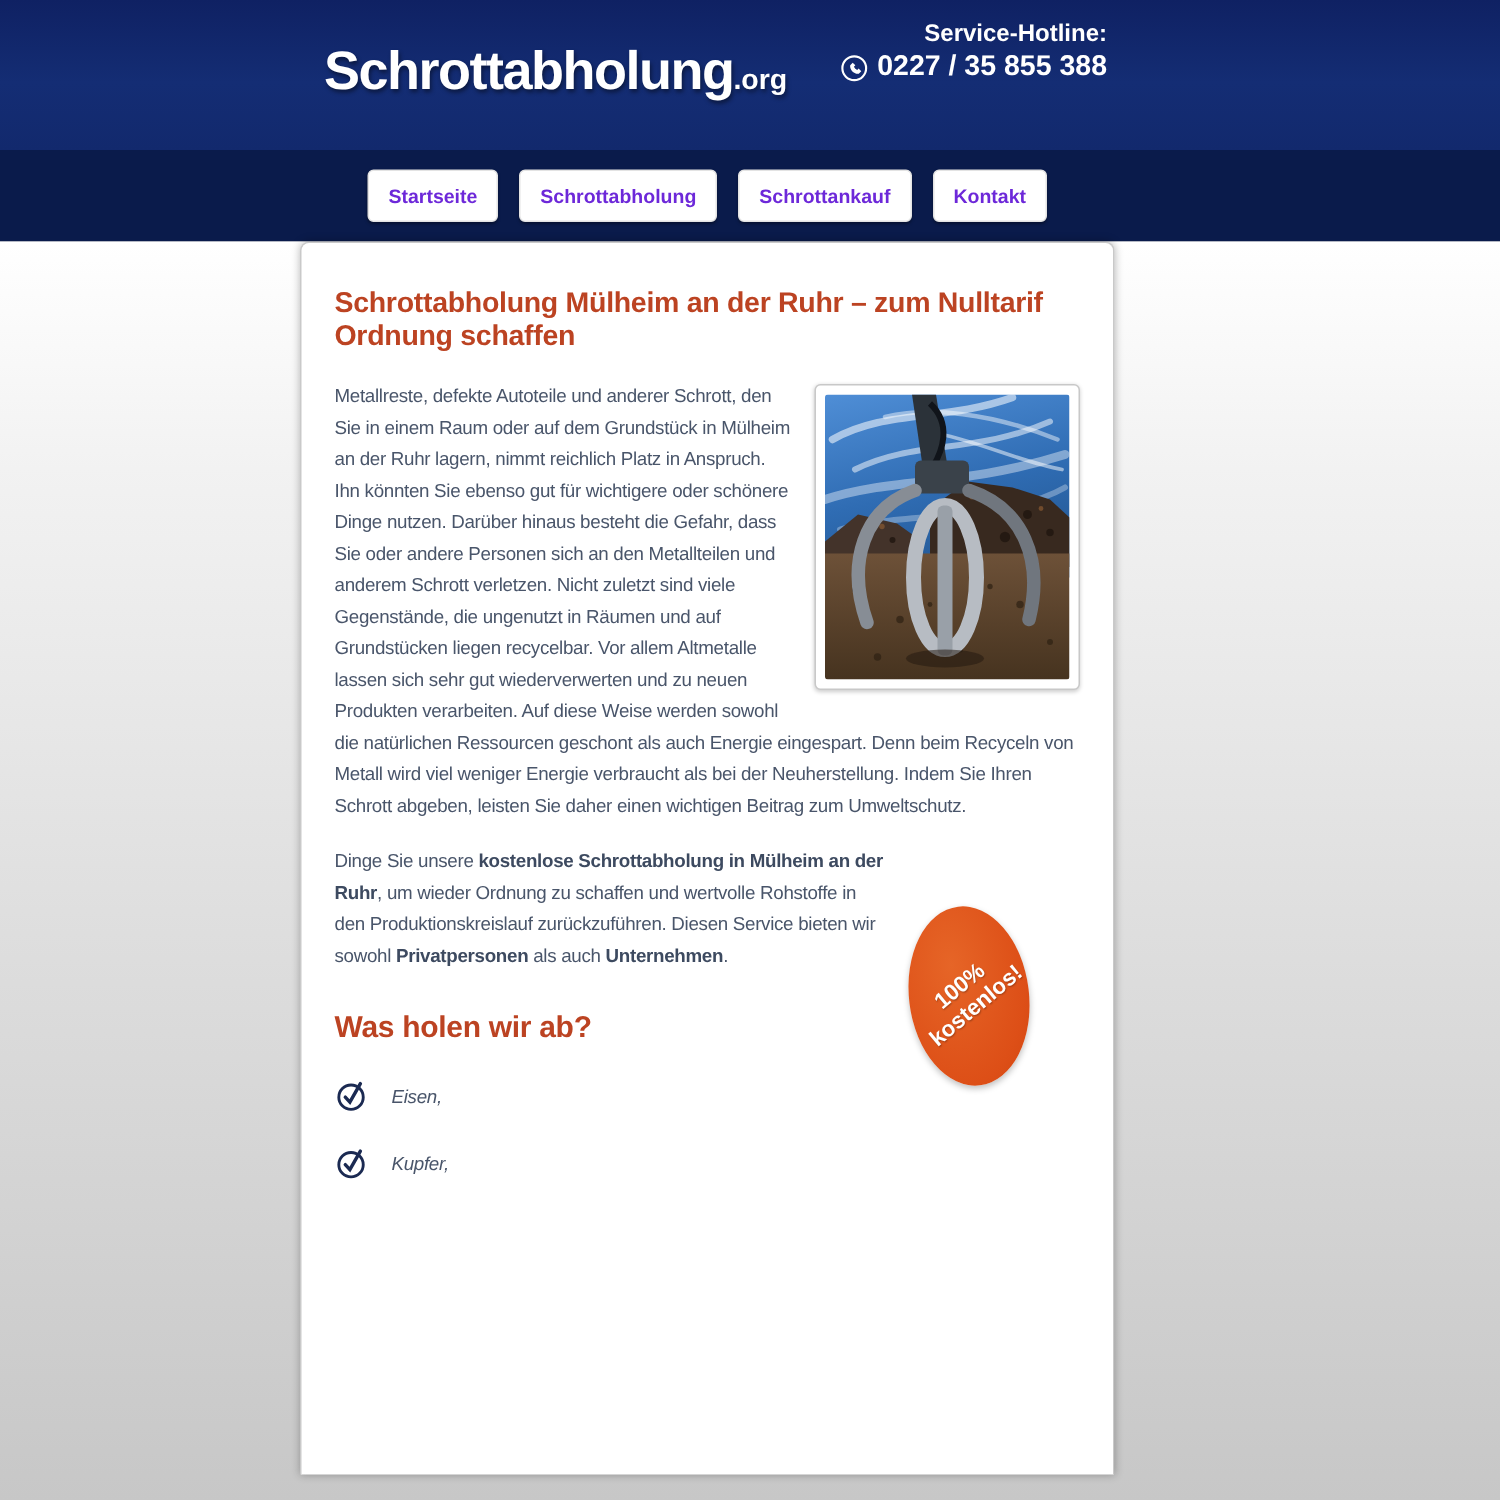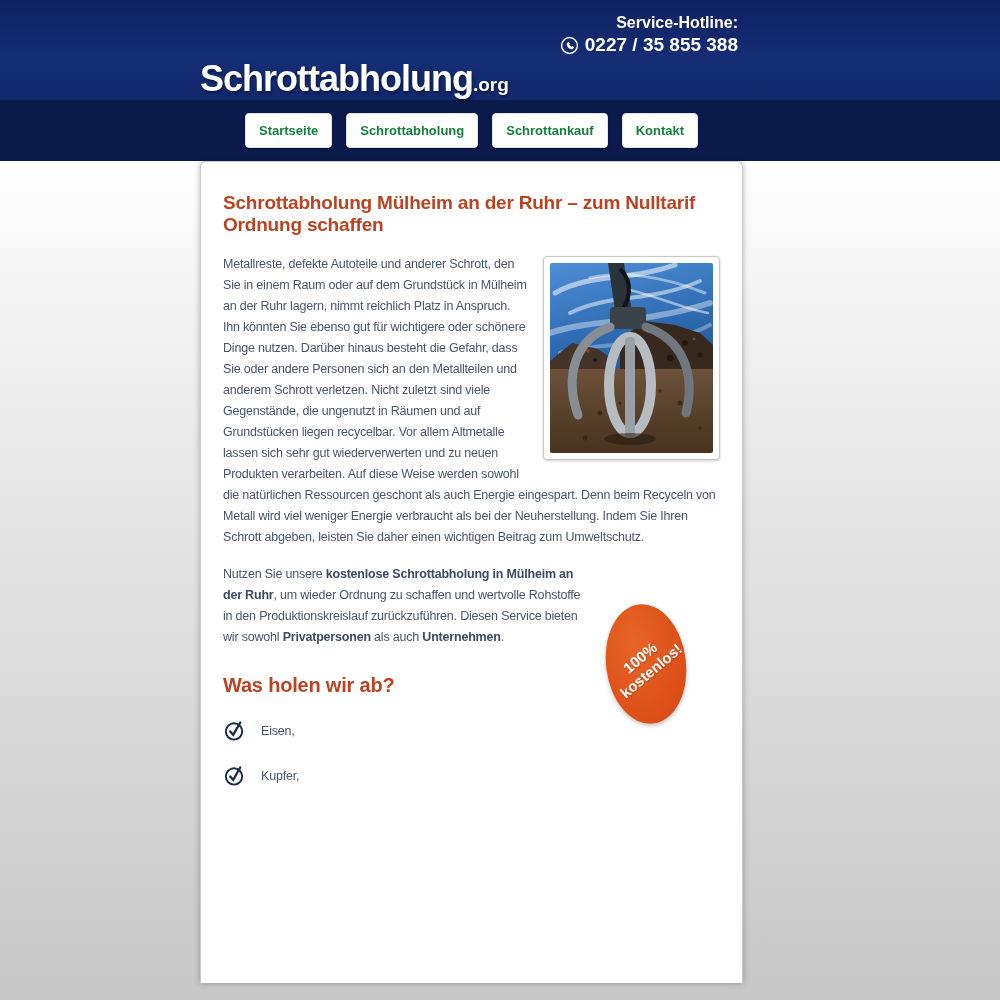--- a/index.html
+++ b/index.html
@@ -3,33 +3,33 @@
 <meta charset="utf-8">
 <style>
   * { margin:0; padding:0; box-sizing:border-box; }
   html,body { width:1000px; height:1000px; overflow:hidden;
     font-family:"Liberation Sans", sans-serif; }
   body { background:#c7c7c7; }
 
   
   .topbar { height:100px; background:linear-gradient(180deg,#0f2163 0%,#142d74 55%,#12296d 100%);
     position:relative; }
-  .logo { position:absolute; left:200px; top:26px; color:#fff; cursor:pointer;
-    text-shadow:1px 2px 3px rgba(0,0,0,.45); letter-spacing:-1px;margin-top:32px; }
+  .logo { position:absolute; left:216px; top:26px; color:#fff; cursor:pointer;
+    text-shadow:1px 2px 3px rgba(0,0,0,.45); letter-spacing:-1px; }
   .logo .main { font-size:36px; font-weight:600; }
   .logo .tld  { font-size:19px; font-weight:600; letter-spacing:0; }
   .hotline { position:absolute; right:262px; top:12px; text-align:right; color:#fff; }
   .hotline .label { font-size:16px; font-weight:bold; line-height:22px; }
   .hotline .phone { font-size:19px; font-weight:bold; display:flex; align-items:center; gap:6px; justify-content:flex-end; }
   .hotline svg { display:block; }
 
   
   .navbar { height:61px; background:#0a1b4b; display:flex; align-items:center; }
   .nav-inner { margin-left:200px; width:543px; display:flex; justify-content:center; gap:14px; }
-  .nav-btn { background:#fff; color:#15803d; font-size:13px; font-weight:bold;
+  .nav-btn { background:#fff; color:#6d28d9; font-size:13px; font-weight:bold;
     padding:9px 13px; border-radius:4px; border:1px solid #e3e3e3;
     box-shadow:0 1px 2px rgba(0,0,0,.35); cursor:pointer; white-space:nowrap; }
 
   
   .page-bg { height:839px; background:linear-gradient(180deg,#ffffff 0%,#f2f2f2 18%,#dedede 55%,#c7c7c7 100%);
     }
   .card { margin-left:200px; width:543px; height:822px; background:#fff;
     border:1px solid #c9c9c9; border-bottom:none; border-radius:6px 6px 0 0;
     box-shadow:0 0 6px rgba(0,0,0,.28); padding:16px 22px 0 22px; overflow:hidden; }
 
@@ -48,21 +48,21 @@
   
   .badge-float { float:right; width:88px; height:126px; margin:40px 26px 8px 14px; }
   .badge { width:80px; height:120px; border-radius:50%;
     background:radial-gradient(ellipse at 38% 32%, #e66527 0%, #dd4f17 70%, #d04410 100%);
     transform:rotate(-7deg); display:flex; align-items:center; justify-content:center;
     box-shadow:0 2px 4px rgba(0,0,0,.25); }
   .badge-text { transform:rotate(-33deg); color:#fff; font-weight:bold; font-size:15px;
     text-align:center; line-height:1.15; text-shadow:0 1px 1px rgba(0,0,0,.25); }
 
   
-  ul.metal-list { list-style:none; margin-top:22px; }
+  ul.metal-list { list-style:none; margin-top:22px;font-style:italic; }
   ul.metal-list li { display:flex; align-items:center; gap:15px; margin-bottom:22px; }
   ul.metal-list li span.lbl { color:#49556a; font-size:12.5px; letter-spacing:-0.2px; }
   .check-icon svg { display:block; }
 </style>
 </head>
 <body>
 
 <div class="topbar">
   <div class="logo">
     <span class="main">Schrottabholung</span><span class="tld">.org</span>
@@ -168,21 +168,21 @@
 
     <div class="badge-float">
       <div class="badge">
         <div class="badge-text">
           <div>100%</div>
           <div>kostenlos!</div>
         </div>
       </div>
     </div>
 
-    <p class="body-text"><span>Nutzen Sie unsere </span><b>kostenlose Schrottabholung in Mülheim an der Ruhr</b><span>, um wieder Ordnung zu schaffen und wertvolle Rohstoffe in den Produktionskreislauf zurückzuführen. Diesen Service bieten wir sowohl </span><b>Privatpersonen</b><span> als auch </span><b>Unternehmen</b><span>.</span></p>
+    <p class="body-text"><span>Dinge Sie unsere </span><b>kostenlose Schrottabholung in Mülheim an der Ruhr</b><span>, um wieder Ordnung zu schaffen und wertvolle Rohstoffe in den Produktionskreislauf zurückzuführen. Diesen Service bieten wir sowohl </span><b>Privatpersonen</b><span> als auch </span><b>Unternehmen</b><span>.</span></p>
 
     <h2 class="sub-title">Was holen wir ab?</h2>
 
 
     <ul class="metal-list">
       <li>
         <span class="check-icon">
           <svg width="23" height="23" viewBox="0 0 24 24">
               <circle cx="11.5" cy="13" r="8.5" fill="none" stroke="#1b2a52" stroke-width="2"></circle>
               <path d="M7.5 13 l3.2 3.4 L18 3.6" fill="none" stroke="#1b2a52" stroke-width="2.4" stroke-linecap="round"></path>

